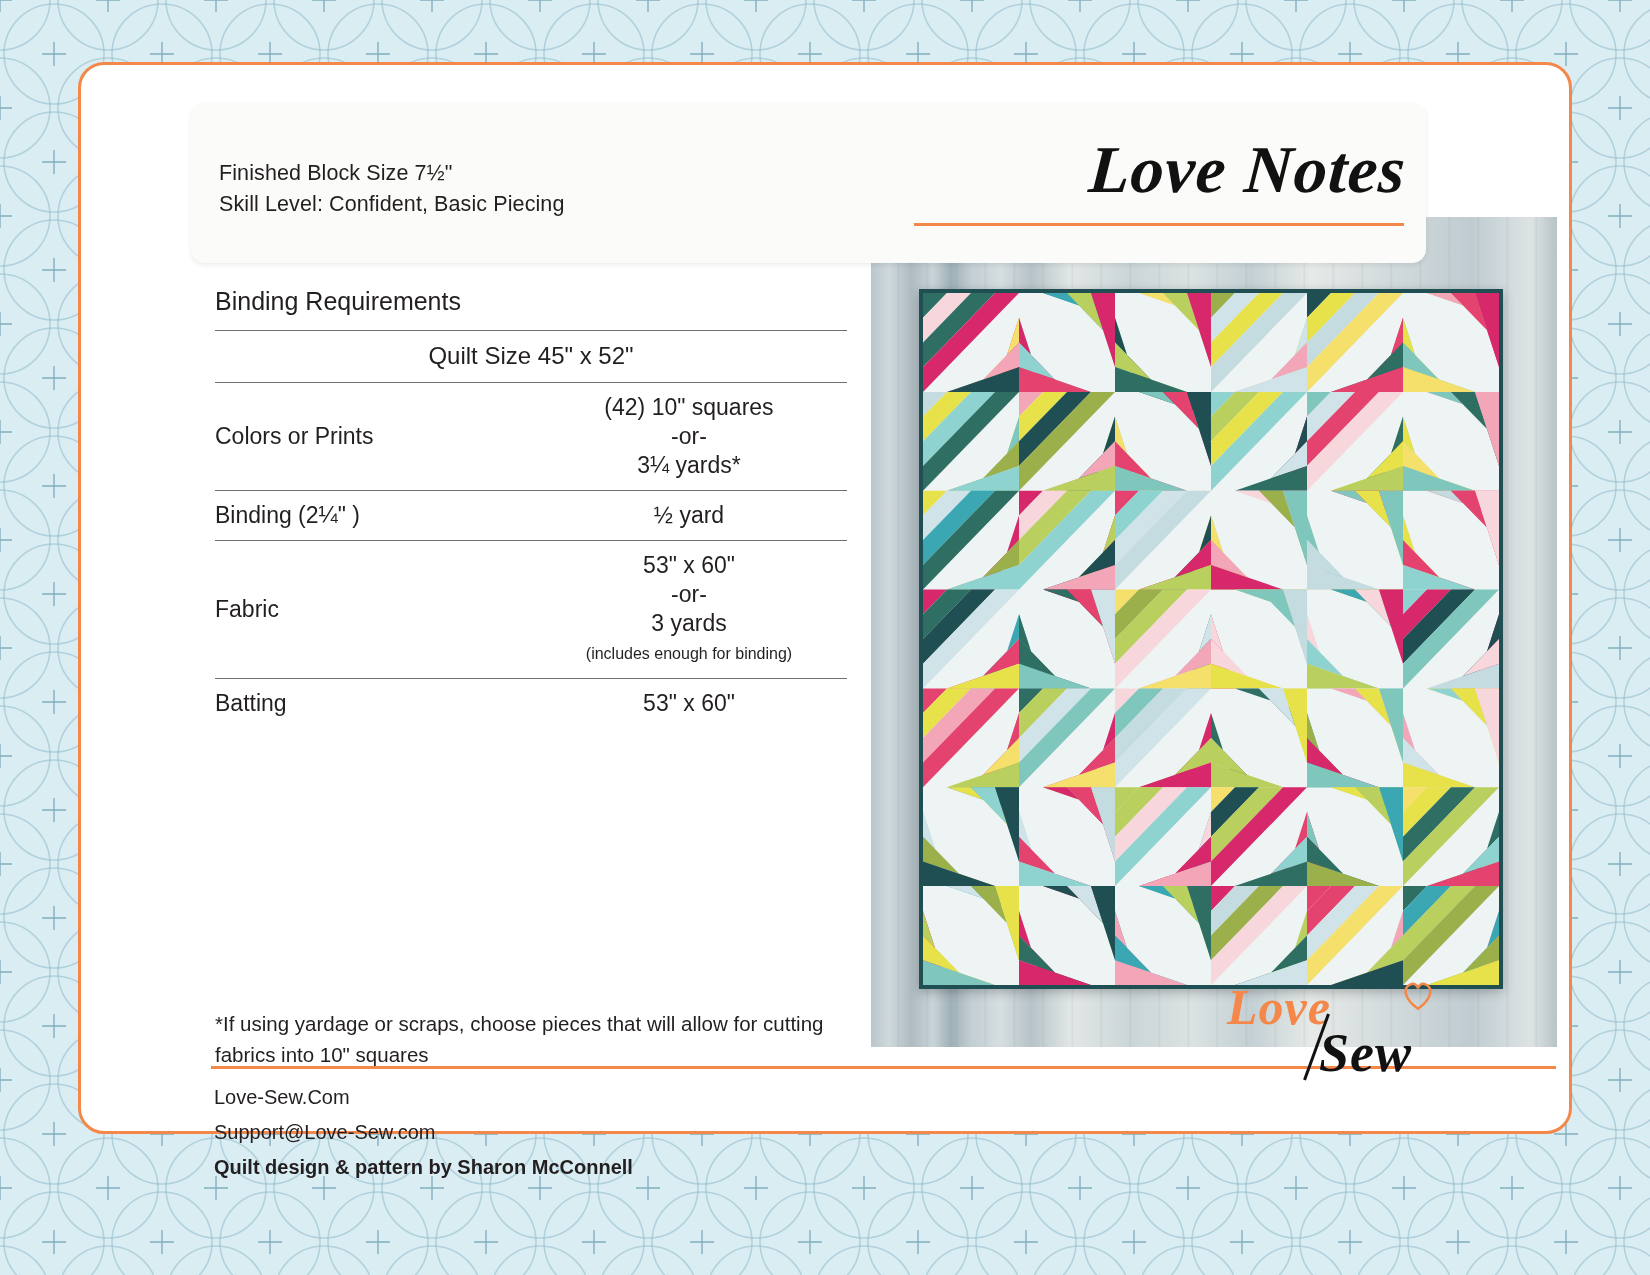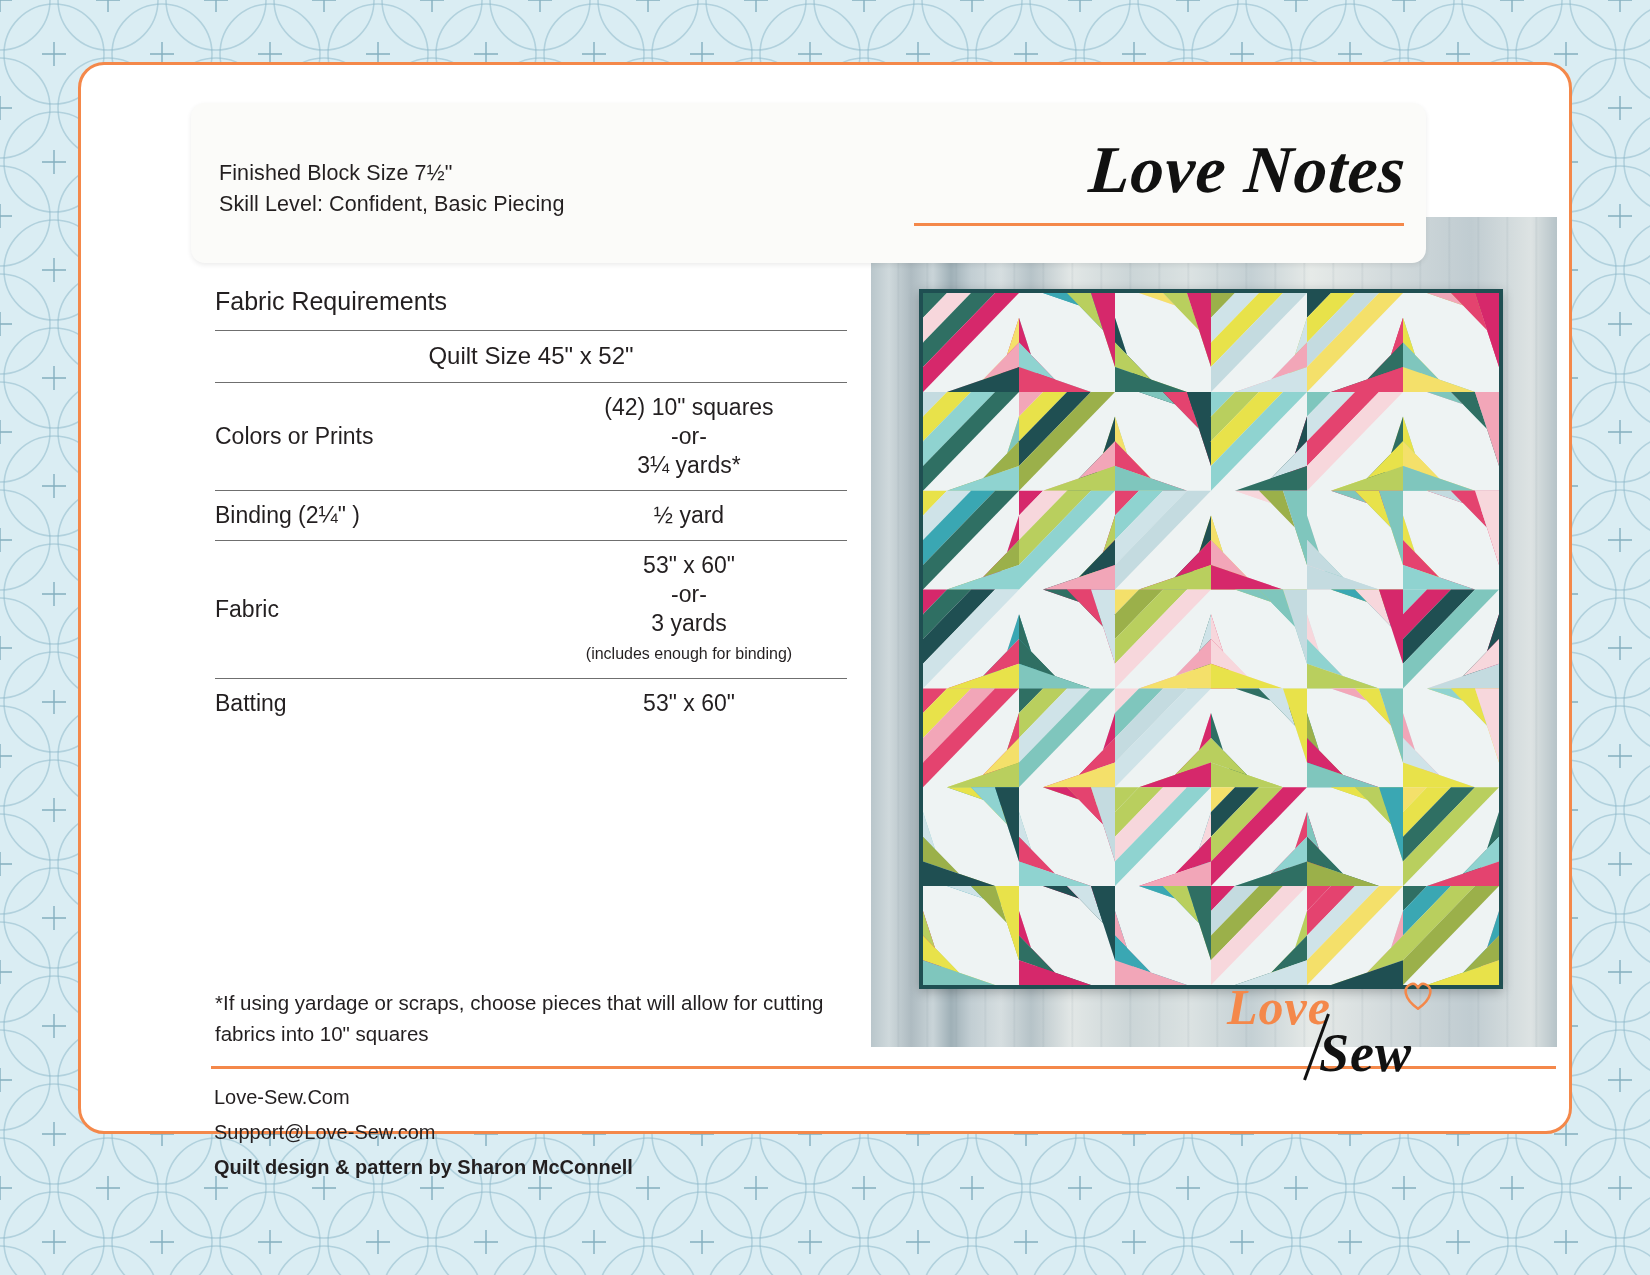--- a/index.html
+++ b/index.html
@@ -119,21 +119,21 @@
     font-size: 16px;
     font-weight: normal;
     display: block;
     margin-top: 1px;
   }
   .or { display: block; }
 
   #footnote {
     position: absolute;
     left: 134px;
-    top: 922px;
+    top: 943px;
     width: 640px;
     font-size: 20.5px;
     color: #231f20;
     line-height: 31px;
   }
 
   
   #bottom-rule {
     position: absolute;
     left: 130px;
@@ -615,21 +615,21 @@
   <div id="title-banner">
     <div id="header-meta">
       <div>Finished Block Size 7½"</div>
       <div>Skill Level: Confident, Basic Piecing</div>
     </div>
     <div id="logo-title">Love Notes</div>
     <div id="logo-underline"></div>
   </div>
 
   <div id="left-col">
-    <div id="fabric-req-title">Fabric Requirements</div>
+    <div id="fabric-req-title">Binding Requirements</div>
     <table class="req">
       <tbody>
         <tr>
           <td class="value qsize" colspan="2">Quilt Size 45" x 52"</td>
         </tr>
         <tr>
           <td class="label">Colors or Prints</td>
           <td class="value">
             <span class="or">(42) 10" squares</span>
             <span class="or">-or-</span>

